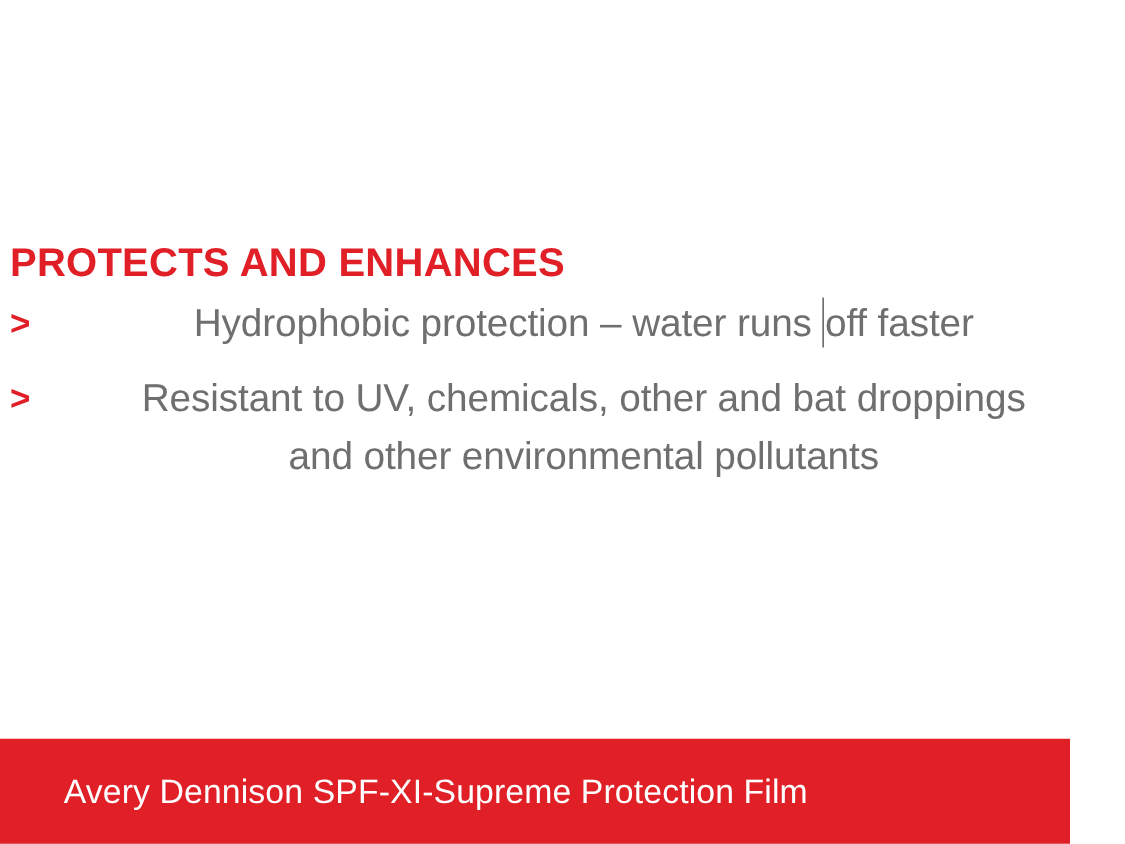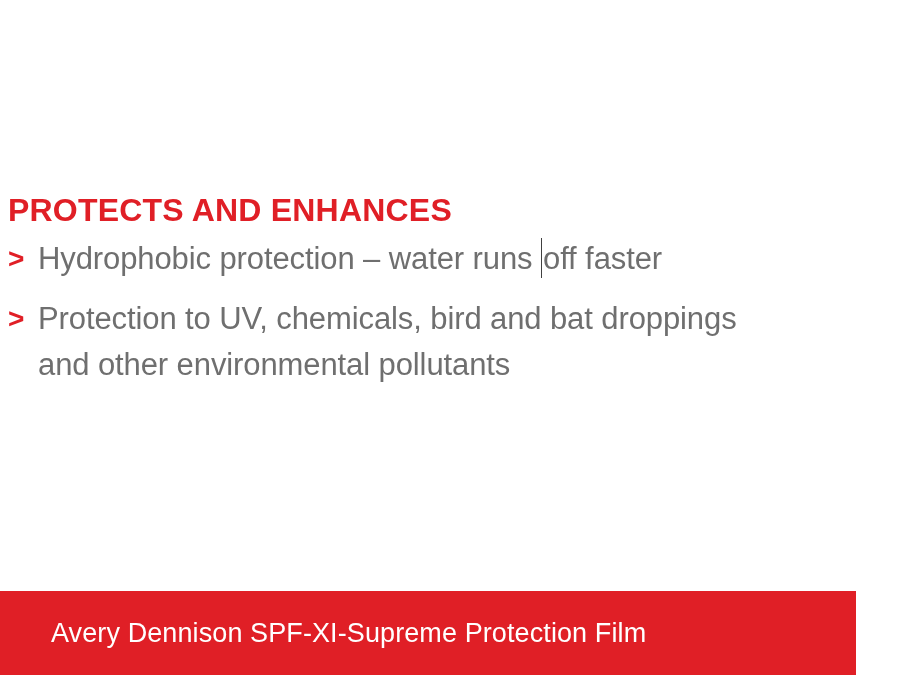--- a/index.html
+++ b/index.html
@@ -61,20 +61,21 @@
     padding-left: 2px;
     box-sizing: border-box;
   }
 
   .bullet-text {
     flex: 1 1 auto;
     color: #6f6f6f;
     font-size: 31px;
     line-height: 46px;
     letter-spacing: -0.1px;
+    text-align: center;
   }
 
   .bullet-line {
     display: block;
     white-space: nowrap;
   }
 
   
   .text-caret {
     display: inline-block;
@@ -120,21 +121,21 @@
     <div class="bullet-row">
       <span class="bullet-marker">&gt;</span>
       <div class="bullet-text">
         <span class="bullet-line"><span>Hydrophobic protection – water runs </span><span class="text-caret"></span><span>off faster</span></span>
       </div>
     </div>
 
     <div class="bullet-row">
       <span class="bullet-marker">&gt;</span>
       <div class="bullet-text">
-        <span class="bullet-line">Protection to UV, chemicals, bird and bat droppings</span>
+        <span class="bullet-line">Resistant to UV, chemicals, other and bat droppings</span>
         <span class="bullet-line">and other environmental pollutants</span>
       </div>
     </div>
 
   </div>
 
   <div class="footer-bar">
     <div class="footer-text">Avery Dennison SPF-XI-Supreme Protection Film</div>
   </div>
 

